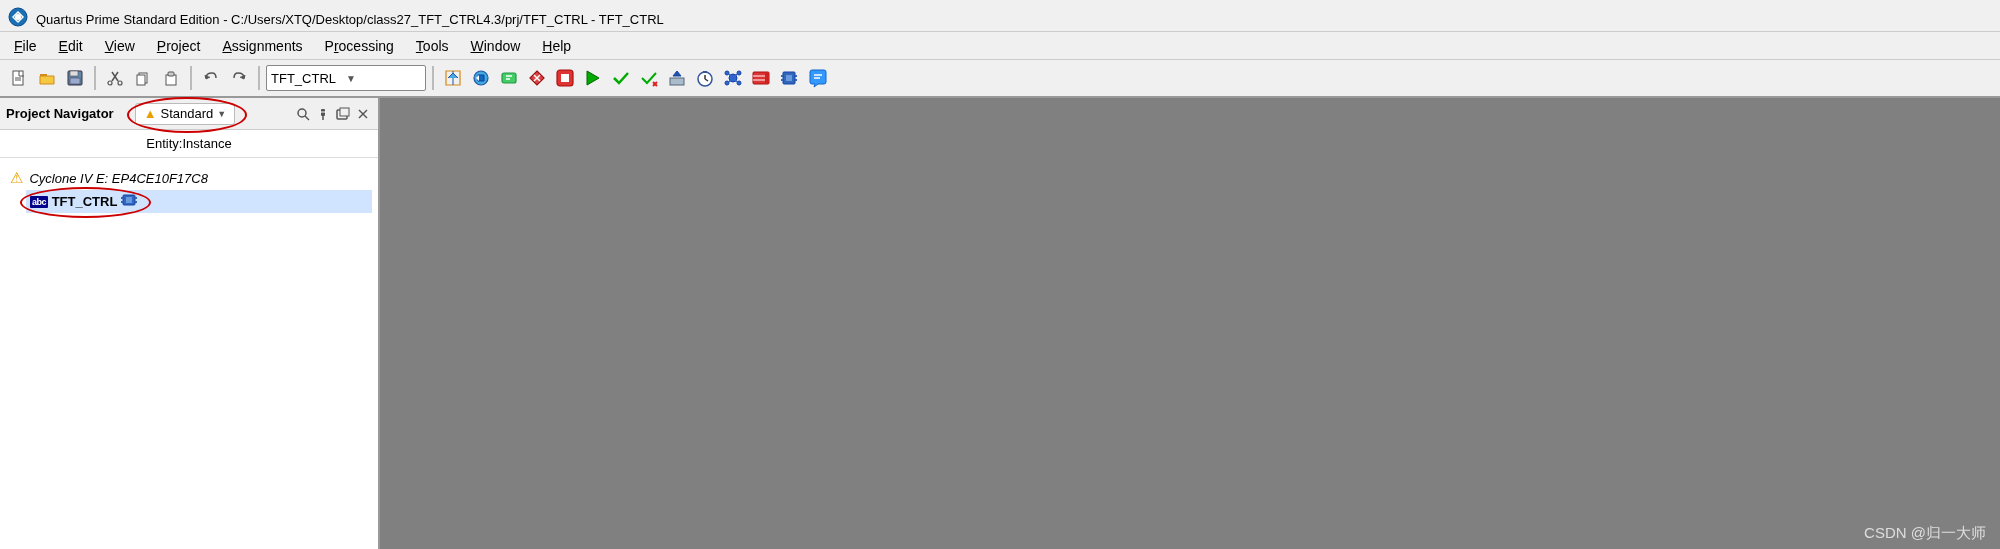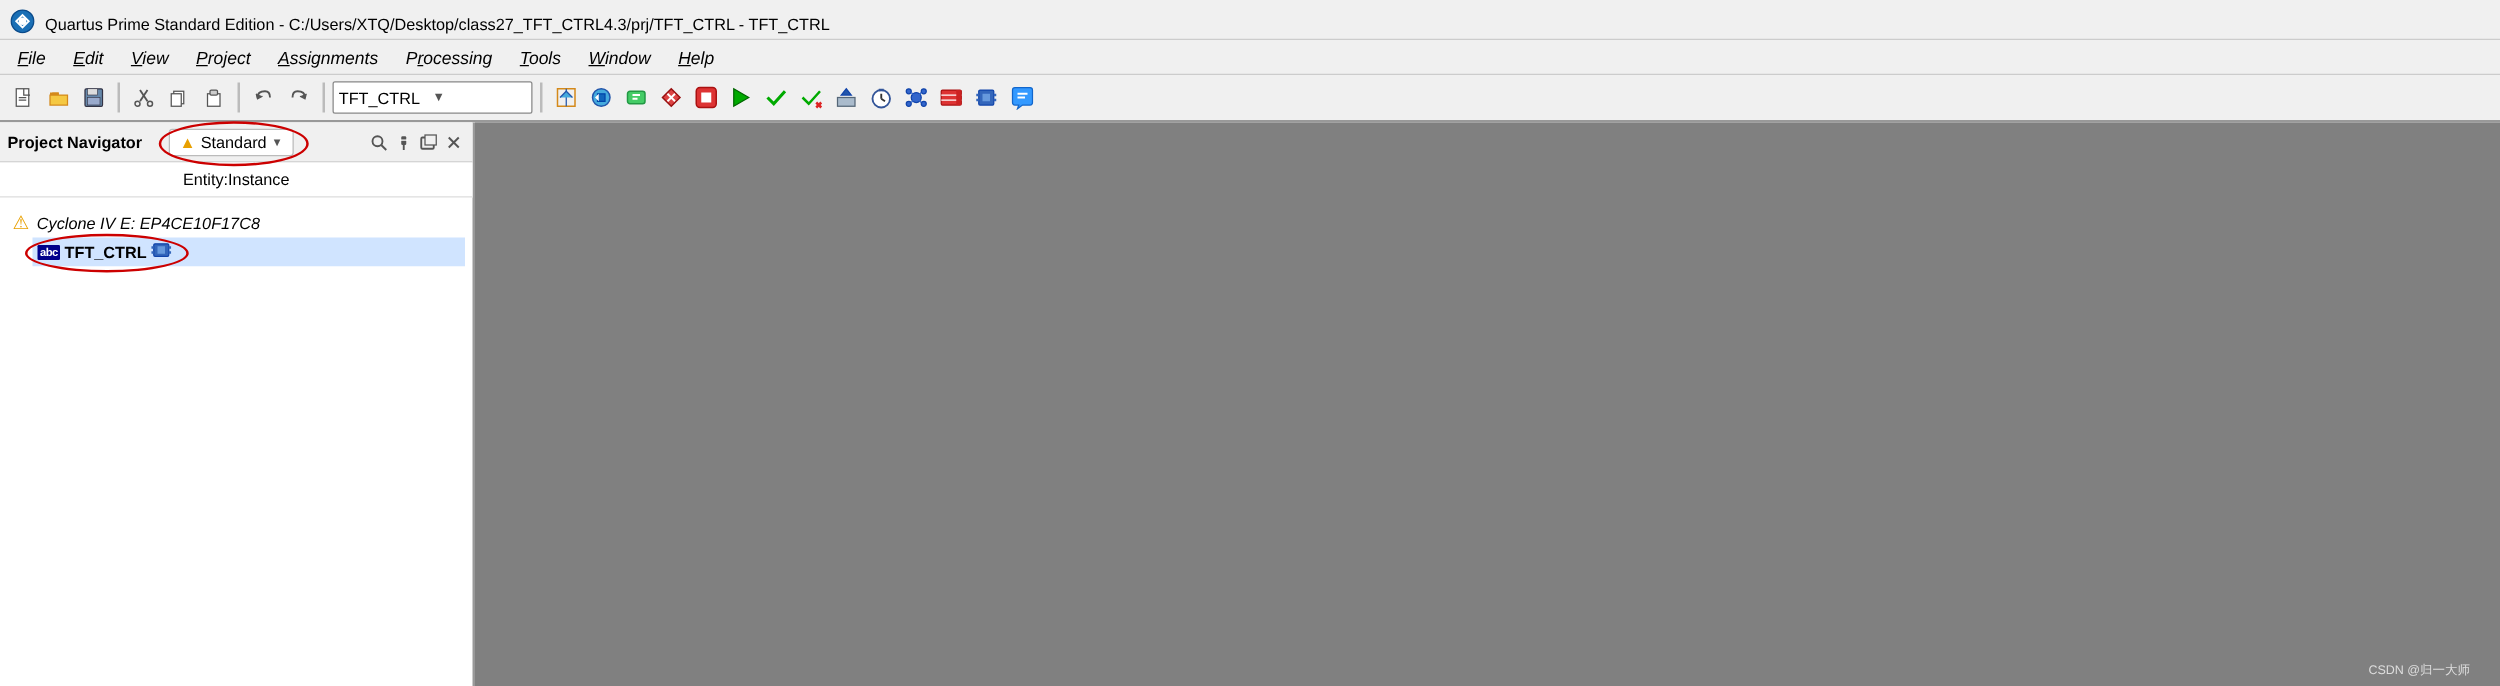--- a/index.html
+++ b/index.html
@@ -30,21 +30,20 @@
 
     
     .menu-bar {
       background: #f0f0f0;
       padding: 2px 4px;
       display: flex;
       align-items: center;
       gap: 2px;
       border-bottom: 1px solid #ccc;
       height: 28px;
-      font-style: italic;
     }
     .menu-item {
       padding: 2px 10px;
       cursor: pointer;
       font-size: 14px;
       color: #000;
       border-radius: 2px;
     }
 
     
@@ -220,22 +219,22 @@
     
     .right-panel {
       flex: 1;
       background: #808080;
     }
 
     
     .watermark {
       position: absolute;
       bottom: 6px;
-      right: 24px;
-      font-size: 10px;
+      right: 14px;
+      font-size: 15px;
       color: #ddd;
       pointer-events: none;
     }
     .abc-badge {
       background: #00008b;
       color: white;
       font-size: 9px;
       font-weight: bold;
       padding: 1px 2px;
       border-radius: 1px;

